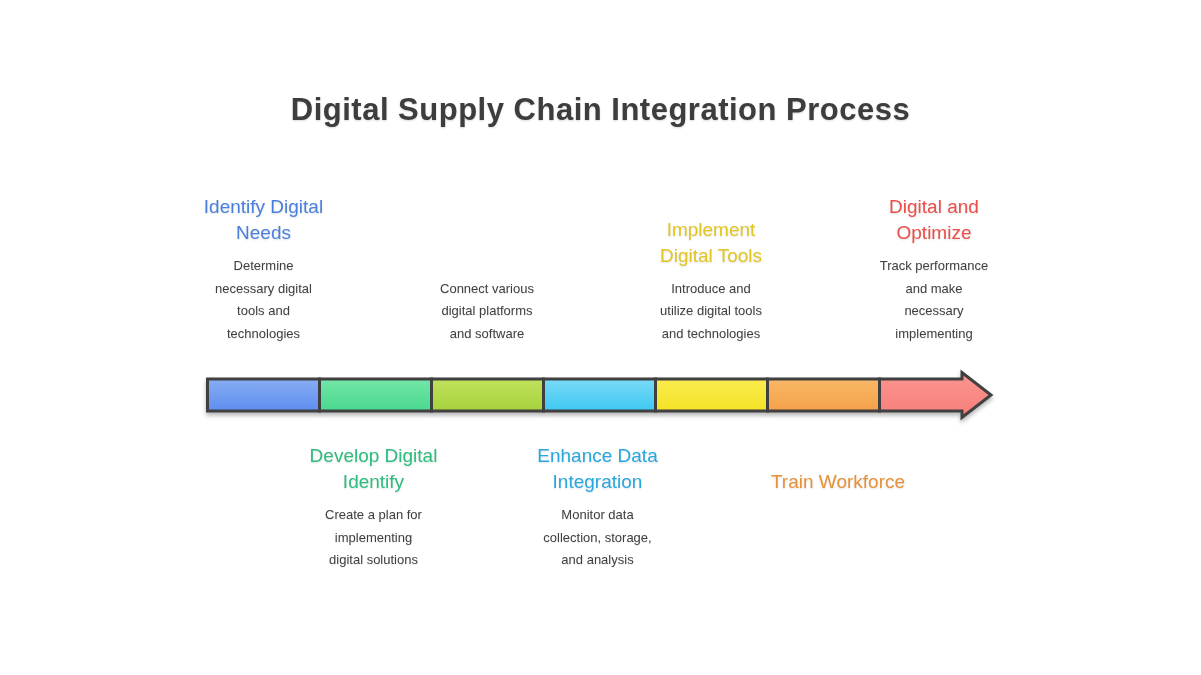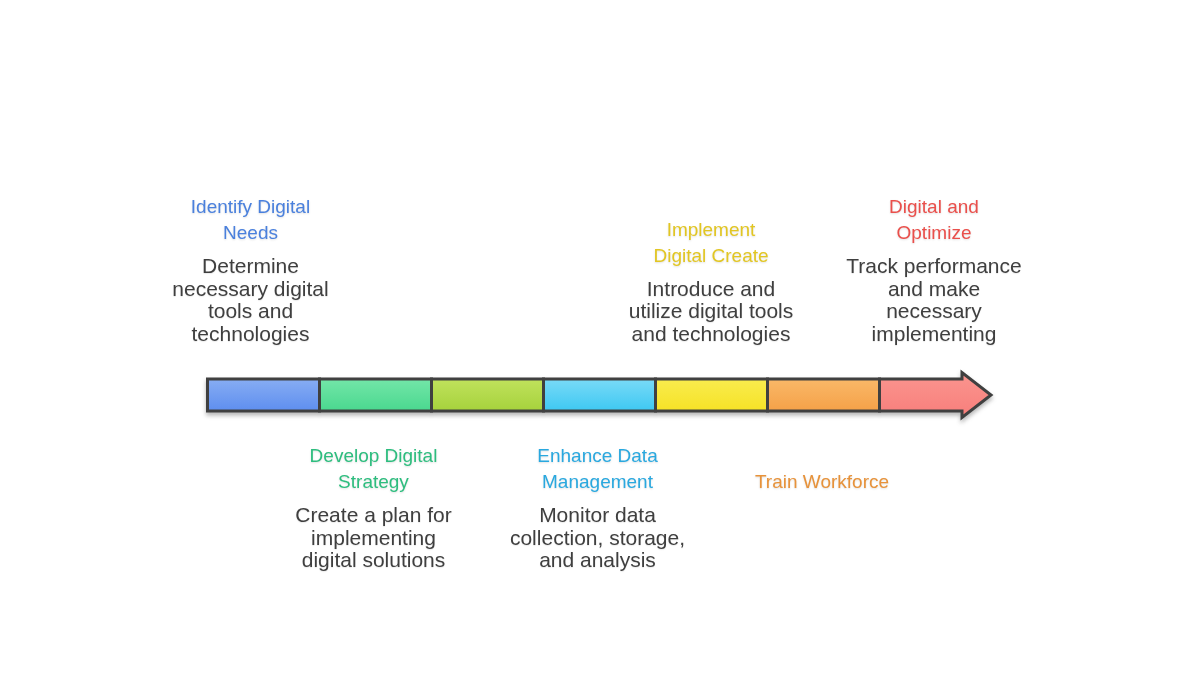--- a/index.html
+++ b/index.html
@@ -31,21 +31,21 @@
   }
   .stage .heading {
     font-size: 19px;
     line-height: 26px;
     font-weight: 400;
     white-space: pre-line;
     margin-bottom: 9px;
     text-shadow: 0 1px 2px rgba(80,80,80,0.18);
   }
   .stage .desc {
-    font-size: 21px;
+    font-size: 13px;
     line-height: 22.5px;
     white-space: pre-line;
     text-shadow: 0 1px 1px rgba(80,80,80,0.12);
   }
   
   .stage.top { bottom: 330px; }
   
   .stage.bottom { top: 443px; }
   .stage.bottom .heading {
     height: 52px;
@@ -58,34 +58,38 @@
     left: 200px;
     top: 367px;
     filter: drop-shadow(0px 3px 2px rgba(50,50,50,0.35));
   }
 </style>
 </head>
 <body>
 
 <div class="canvas">
 
+  <h1 class="title">Digital Supply Chain Integration Process</h1>
 
-  <div class="stage top" style="left:153px; width:195px;margin-top:7px;">
+  <div class="stage top" style="left:166px; width:195px;margin-top:7px;">
     <div class="heading" style="color: rgb(74, 128, 221);">Identify Digital
 Needs</div>
     <div class="desc">Determine
 necessary digital
 tools and
 technologies</div>
   </div>
   <div class="stage top" style="left:388px; width:198px;">
+    <div class="desc">Connect various
+digital platforms
+and software</div>
   </div>
   <div class="stage top" style="left:612px; width:198px;">
     <div class="heading" style="color: rgb(226, 198, 34);">Implement
-Digital Create</div>
+Digital Tools</div>
     <div class="desc">Introduce and
 utilize digital tools
 and technologies</div>
   </div>
   <div class="stage top" style="left:835px; width:198px;">
     <div class="heading" style="color: rgb(234, 79, 75);">Digital and
 Optimize</div>
     <div class="desc">Track performance
 and make
 necessary
@@ -127,29 +131,29 @@
     <rect x="119.5" y="12" width="112" height="32" fill="url(#g1)" stroke-width="3" stroke="#404040"></rect>
     <rect x="231.5" y="12" width="112" height="32" fill="url(#g2)" stroke-width="3" stroke="#404040"></rect>
     <rect x="343.5" y="12" width="112" height="32" fill="url(#g3)" stroke-width="3" stroke="#404040"></rect>
     <rect x="455.5" y="12" width="112" height="32" fill="url(#g4)" stroke-width="3" stroke="#404040"></rect>
     <rect x="567.5" y="12" width="112" height="32" fill="url(#g5)" stroke-width="3" stroke="#404040"></rect>
     <polygon points="679.5,12 762,12 762,5.5 791,28 762,50.5 762,44 679.5,44" fill="url(#g6)" stroke-width="3" stroke-linejoin="miter" stroke="#404040"></polygon>
   </svg>
 
   <div class="stage bottom" style="left:276px; width:195px;">
     <div class="heading" style="color: rgb(45, 189, 126);">Develop Digital
-Strategy</div>
+Identify</div>
     <div class="desc">Create a plan for
 implementing
 digital solutions</div>
   </div>
   <div class="stage bottom" style="left:499px; width:197px;">
     <div class="heading" style="color: rgb(41, 168, 223);">Enhance Data
-Management</div>
+Integration</div>
     <div class="desc">Monitor data
 collection, storage,
 and analysis</div>
   </div>
-  <div class="stage bottom" style="left:723px; width:198px;">
+  <div class="stage bottom" style="left:739px; width:198px;">
     <div class="heading" style="color: rgb(231, 146, 58);">Train Workforce</div>
   </div>
 
 </div>
 
 </body></html>

